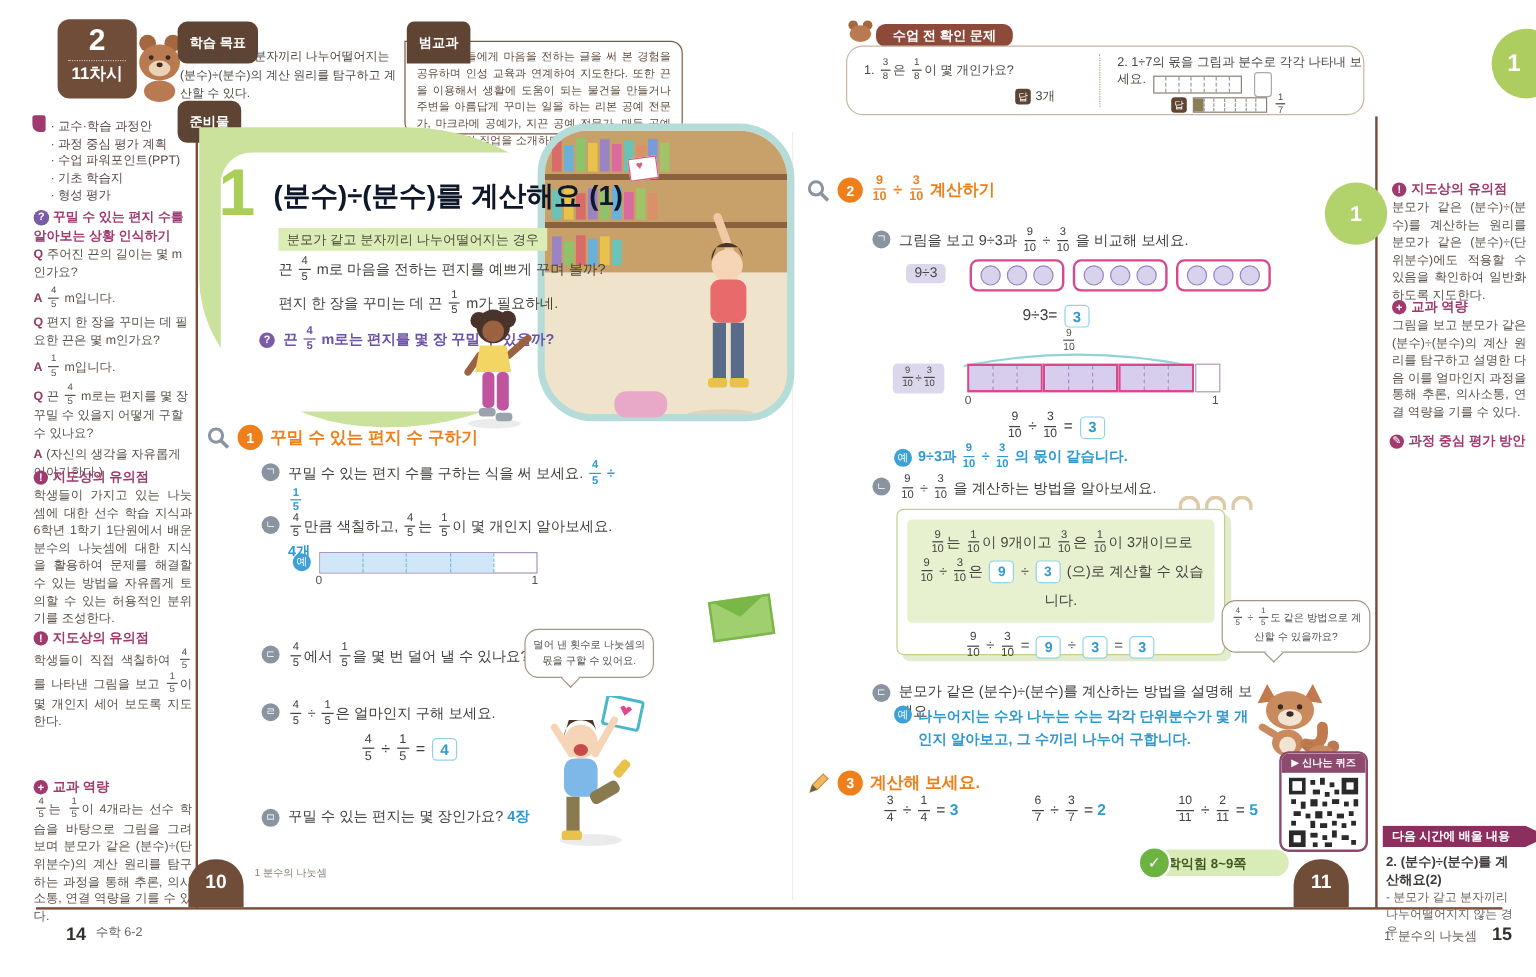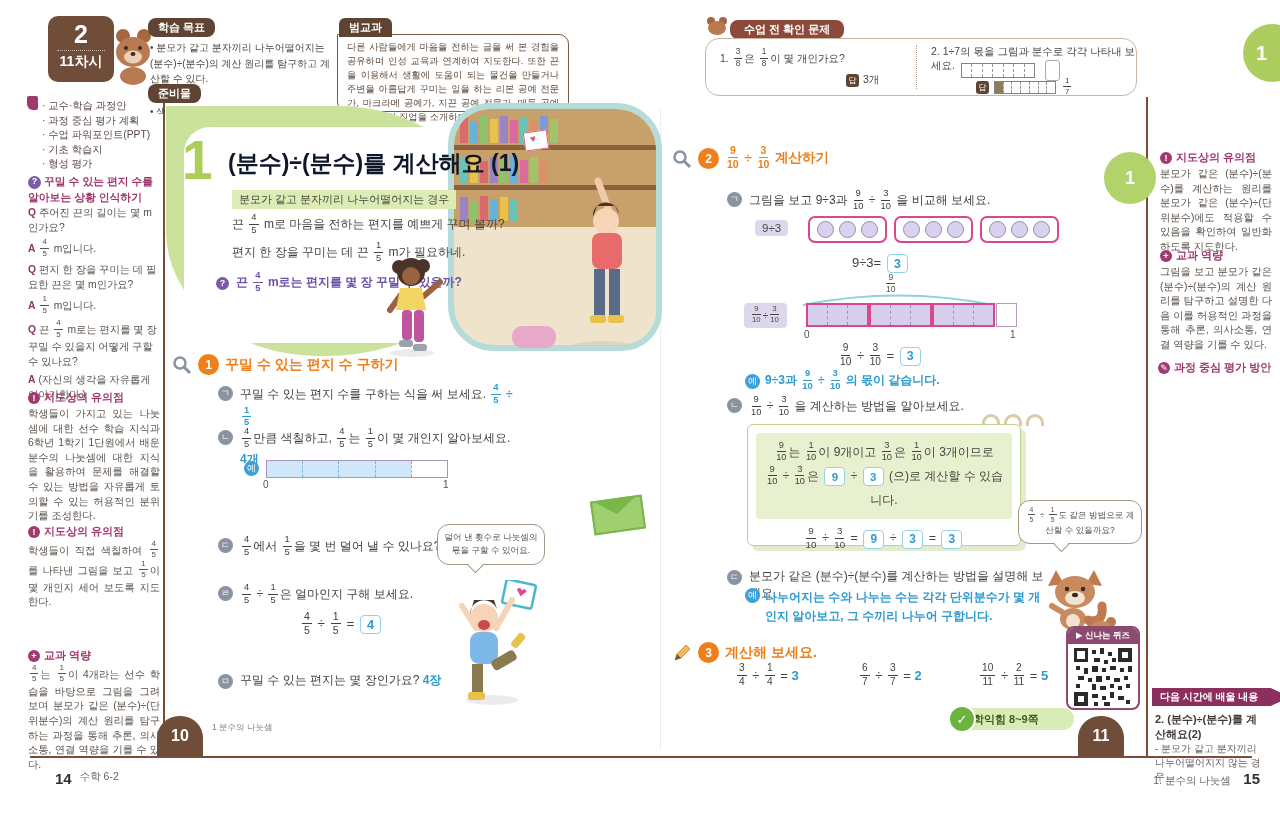--- a/index.html
+++ b/index.html
@@ -10,21 +10,21 @@
   .blue{color:#2f9ad0;font-weight:bold}
   .frac{display:inline-flex;flex-direction:column;align-items:center;vertical-align:middle;
         line-height:1.05;font-size:0.78em;margin:0 2px;transform:translateY(-1px)}
   .frac .fn{border-bottom:1px solid currentColor;padding:0 2px 1px}
   .frac .fd{padding-top:1px}
   .ansbox{display:inline-flex;align-items:center;justify-content:center;min-width:13px;height:17px;
           padding:0 3px;border:1.5px solid #93d2e8;border-radius:4px;color:#2f9ad0;font-weight:bold;
           background:#fff;margin:0 2px;vertical-align:middle;font-size:.95em}
   
   .badge-brown{background:#5f4433;color:#fff;font-weight:bold;font-size:11px;
-               padding:2px 10px;border-radius:8px;display:inline-block}
+               padding:10px 10px;border-radius:8px;display:inline-block}
   .badge-maroon{background:#8d4a3a;color:#fff;font-weight:bold;font-size:11px;
                padding:2px 14px;border-radius:8px;display:inline-block}
   .mg-badge{display:flex;align-items:center;gap:4px;color:#a03a6e;font-weight:bold;font-size:11px;white-space:nowrap}
   .mg-ico{width:12px;height:12px;border-radius:50%;background:#a03a6e;color:#fff;font-size:9px;
           display:inline-flex;align-items:center;justify-content:center;flex:none}
   .sb-text{font-size:10.3px;line-height:1.42;color:#5a5149;text-align:justify}
   .ex-badge{width:15px;height:15px;border-radius:50%;background:#3da1d8;color:#fff;font-size:9px;
             display:inline-flex;align-items:center;justify-content:center;flex:none}
   .ans-badge{width:13px;height:13px;border-radius:3px;background:#5d4433;color:#fff;font-size:8px;
              display:inline-flex;align-items:center;justify-content:center;flex:none}
@@ -689,21 +689,21 @@
 
   <div class="abs mg-badge" style="left:1160px;top:150px">
     <span class="mg-ico">!</span>
       <span>지도상의 유의점</span>
   </div>
   <div class="abs sb-text" style="left:1160px;top:167px;width:112px">분모가 같은 (분수)÷(분수)를 계산하는 원리를 분모가 같은 (분수)÷(단위분수)에도 적용할 수 있음을 확인하여 일반화하도록 지도한다.</div>
   <div class="abs mg-badge" style="left:1160px;top:248px">
     <span class="mg-ico">+</span>
       <span>교과 역량</span>
   </div>
-  <div class="abs sb-text" style="left:1160px;top:265px;width:112px">그림을 보고 분모가 같은 (분수)÷(분수)의 계산 원리를 탐구하고 설명한 다음 이를 허용적인 과정을 통해 추론, 의사소통, 연결 역량을 기를 수 있다.</div>
+  <div class="abs sb-text" style="left:1160px;top:265px;width:112px">그림을 보고 분모가 같은 (분수)÷(분수)의 계산 원리를 탐구하고 설명한 다음 이를 얼마인지 과정을 통해 추론, 의사소통, 연결 역량을 기를 수 있다.</div>
   <div class="abs mg-badge" style="left:1158px;top:360px">
     <span class="mg-ico">✎</span>
       <span>과정 중심 평가 방안</span>
   </div>
   <div class="abs next-banner" style="left:1152px;top:688px;width:120px">
     <span>다음 시간에 배울 내용</span>
   </div>
   <div class="abs" style="left:1155px;top:712px;width:112px;font-size:11px;font-weight:bold;color:#3f3a38;line-height:1.4">2. (분수)÷(분수)를 계산해요(2)</div>
   <div class="abs" style="left:1155px;top:742px;width:112px;font-size:10px;color:#6a625c;line-height:1.4">- 분모가 같고 분자끼리 나누어떨어지지 않는 경우</div>
   <div class="abs" style="left:1130px;top:770px;width:130px;text-align:right">

